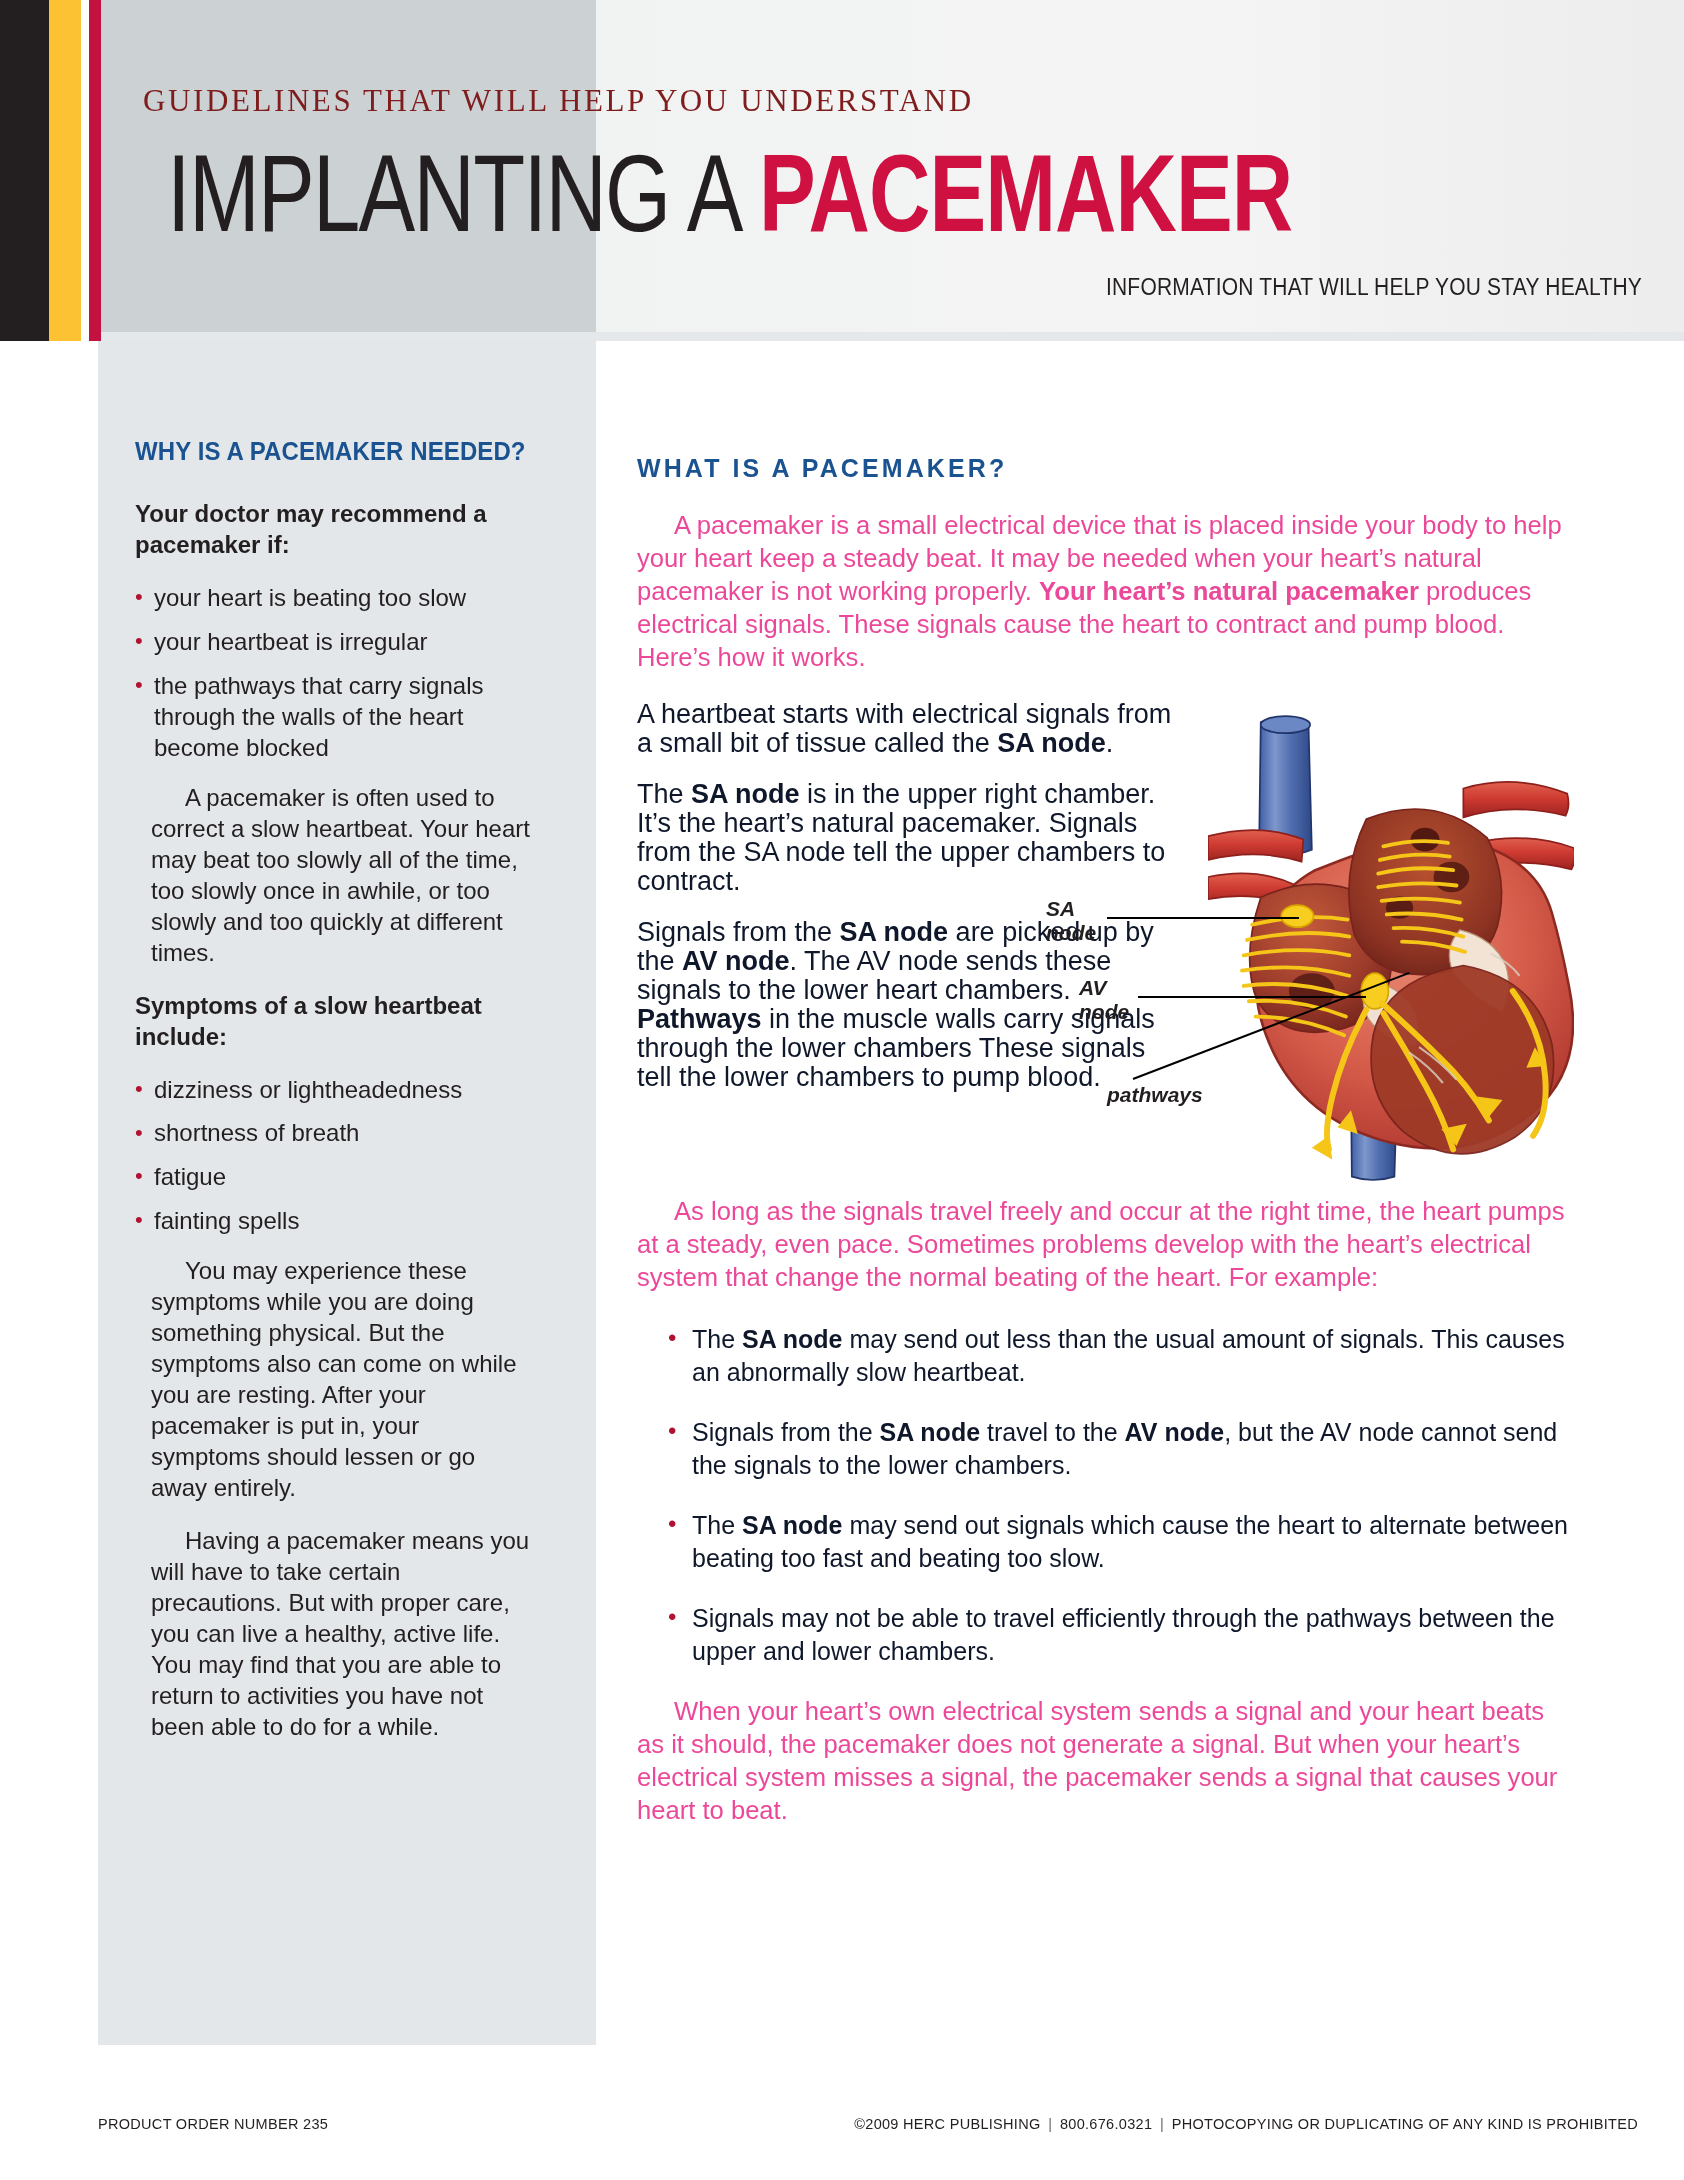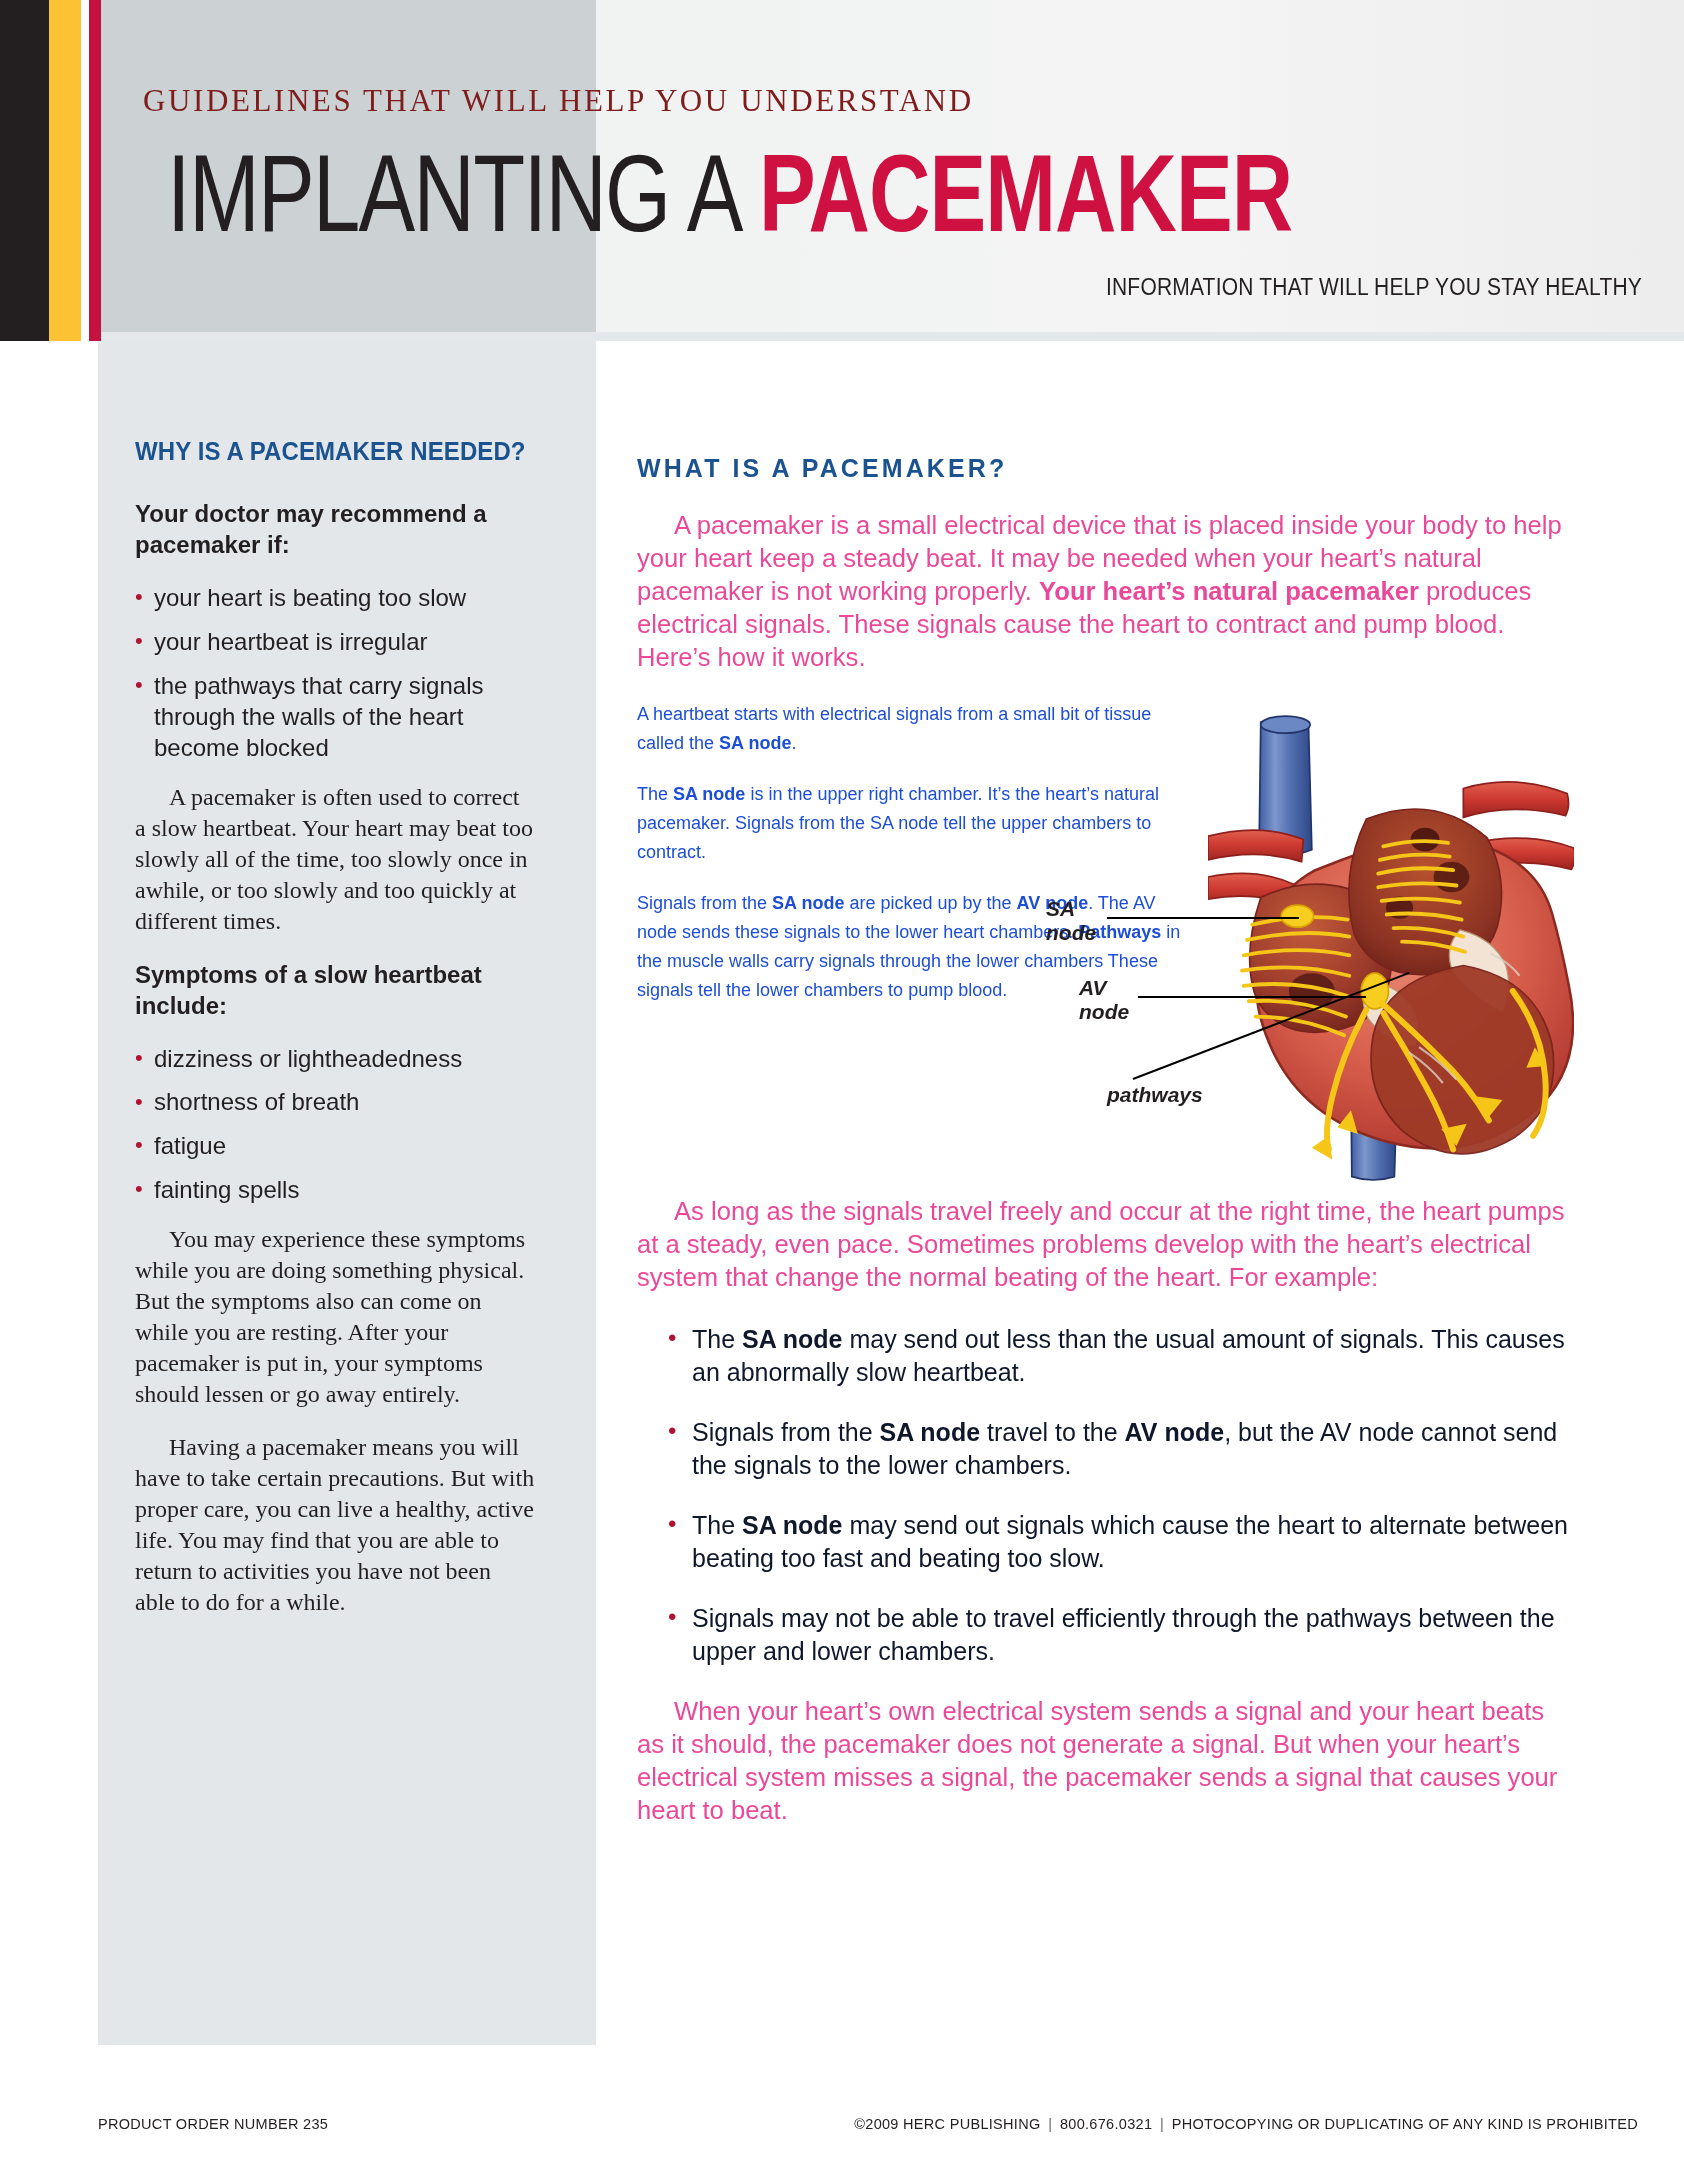--- a/index.html
+++ b/index.html
@@ -144,24 +144,23 @@
   .sb-ul li::before {
     content: "\2022";
     position: absolute;
     left: 0; top: -0.9px;
     color: #b01232;
     font-size: 22px;
   }
   .sb-p {
     font-size: 24px;
     line-height: 31px;
-    margin: 0 0 22px 0;
+    margin: 0 0 22px 16px;
     text-indent: 34px;
     color: #231f20;
-    font-family: Liberation Serif, serif;
   }
 
   
   .main {
     position: absolute;
     left: 637px; top: 361px;
     width: 937px;
   }
   .main-h2 {
     color: #1b5391;
@@ -183,24 +182,24 @@
 
   
   .flowblock { position: relative; }
   .heartfig {
     float: right;
     width: 366px;
     margin: 10.2px 0 5.1px 22px;
     position: relative;
   }
   .narrow-p {
-    font-size: 18px;
+    font-size: 27px;
     line-height: 29px;
     margin: 0 0 22px 0;
-    color: #1d4ed8;
+    color: #0f172a;
   }
   .narrow-p b { font-weight: bold; }
 
   
   .lbl {
     position: absolute;
     font-style: italic;
     font-weight: bold;
     font-size: 21px;
     line-height: 24px;

